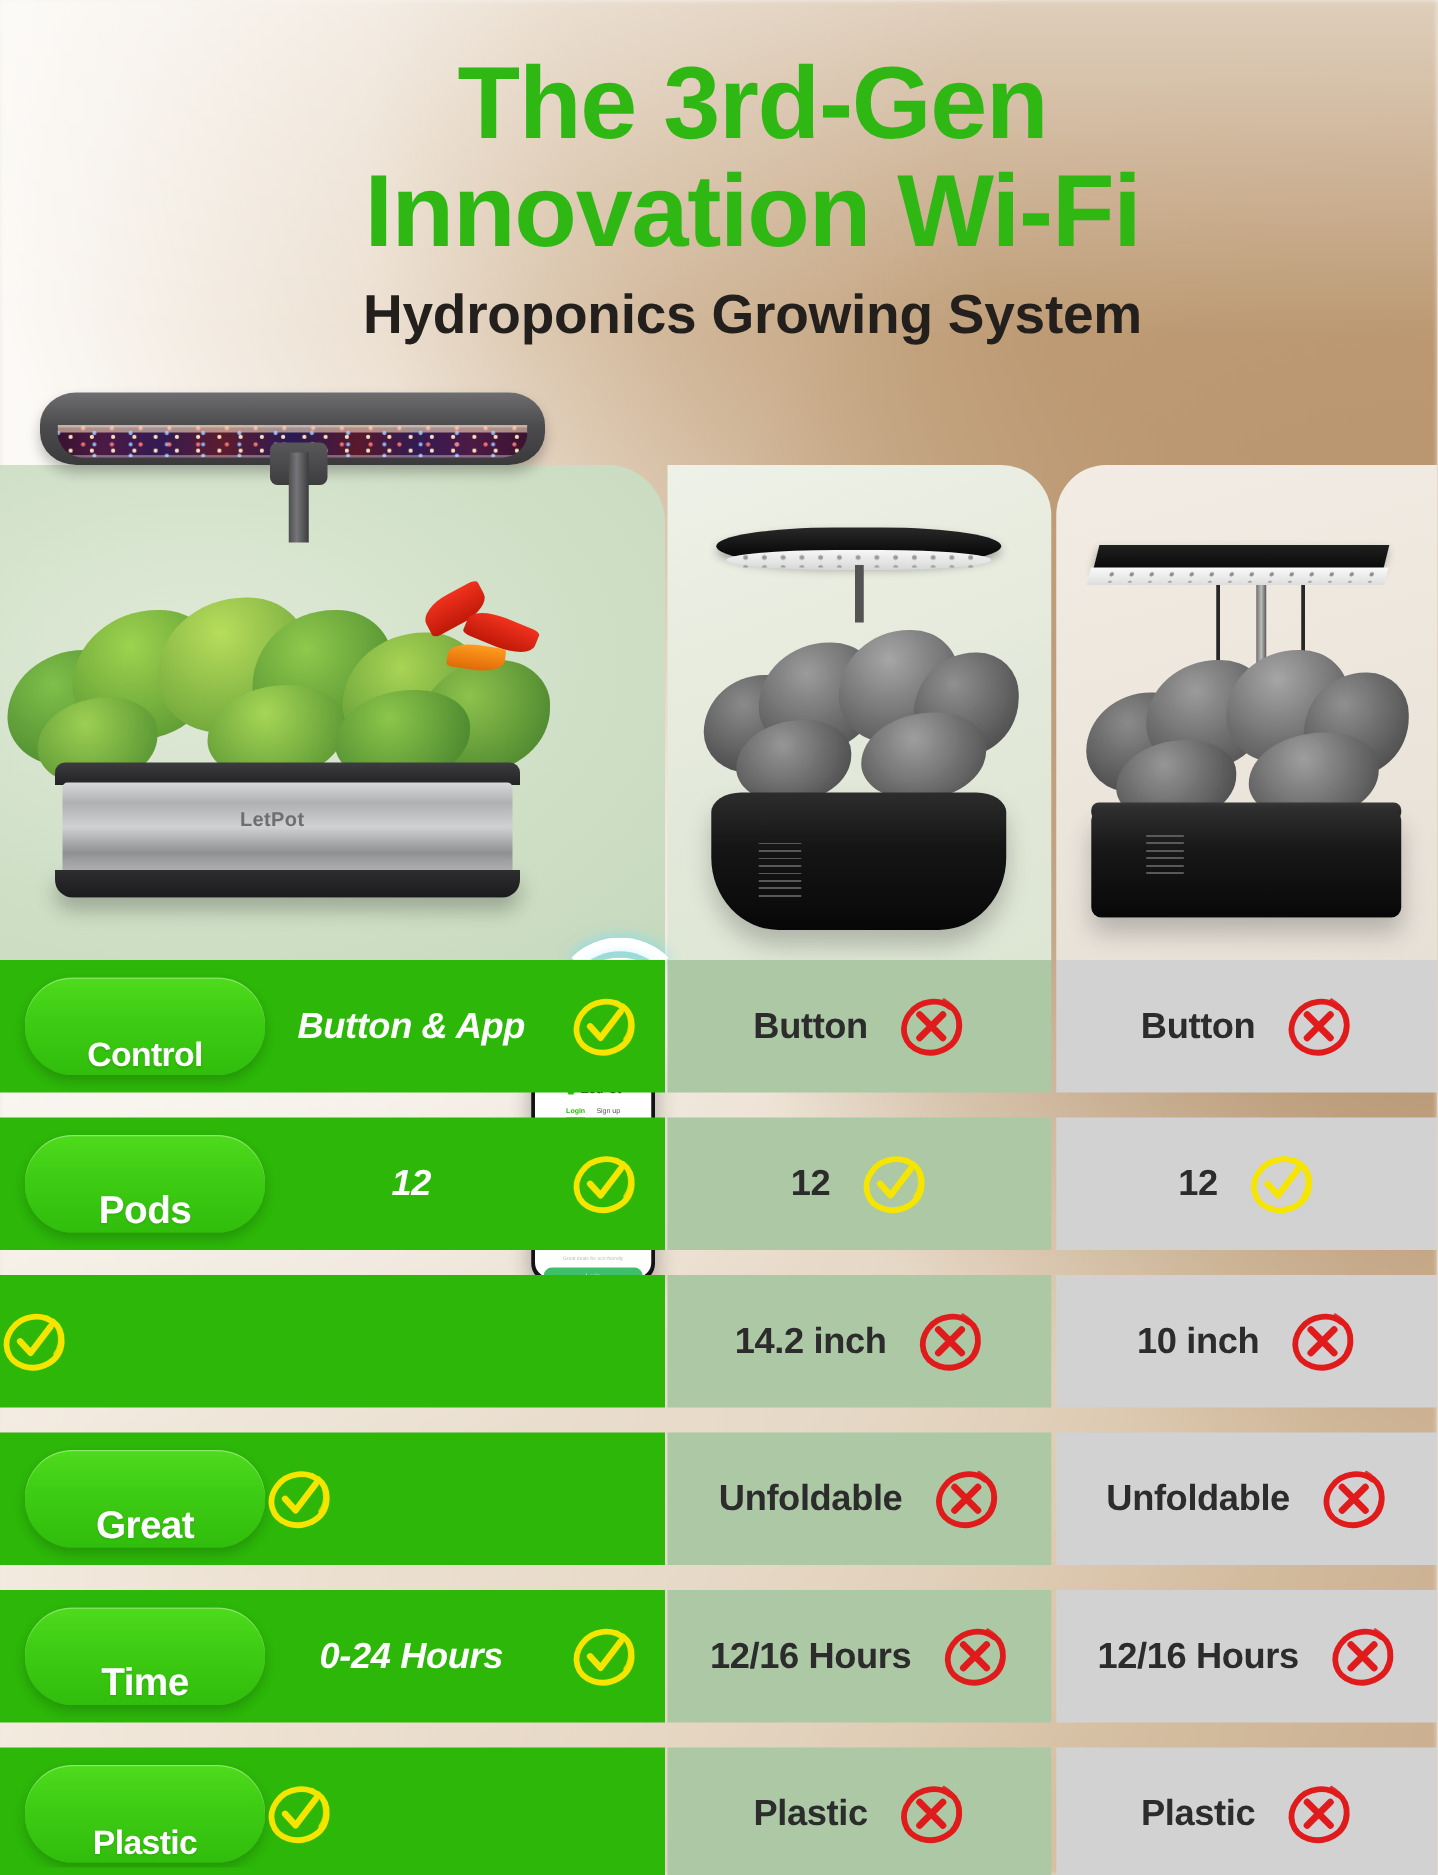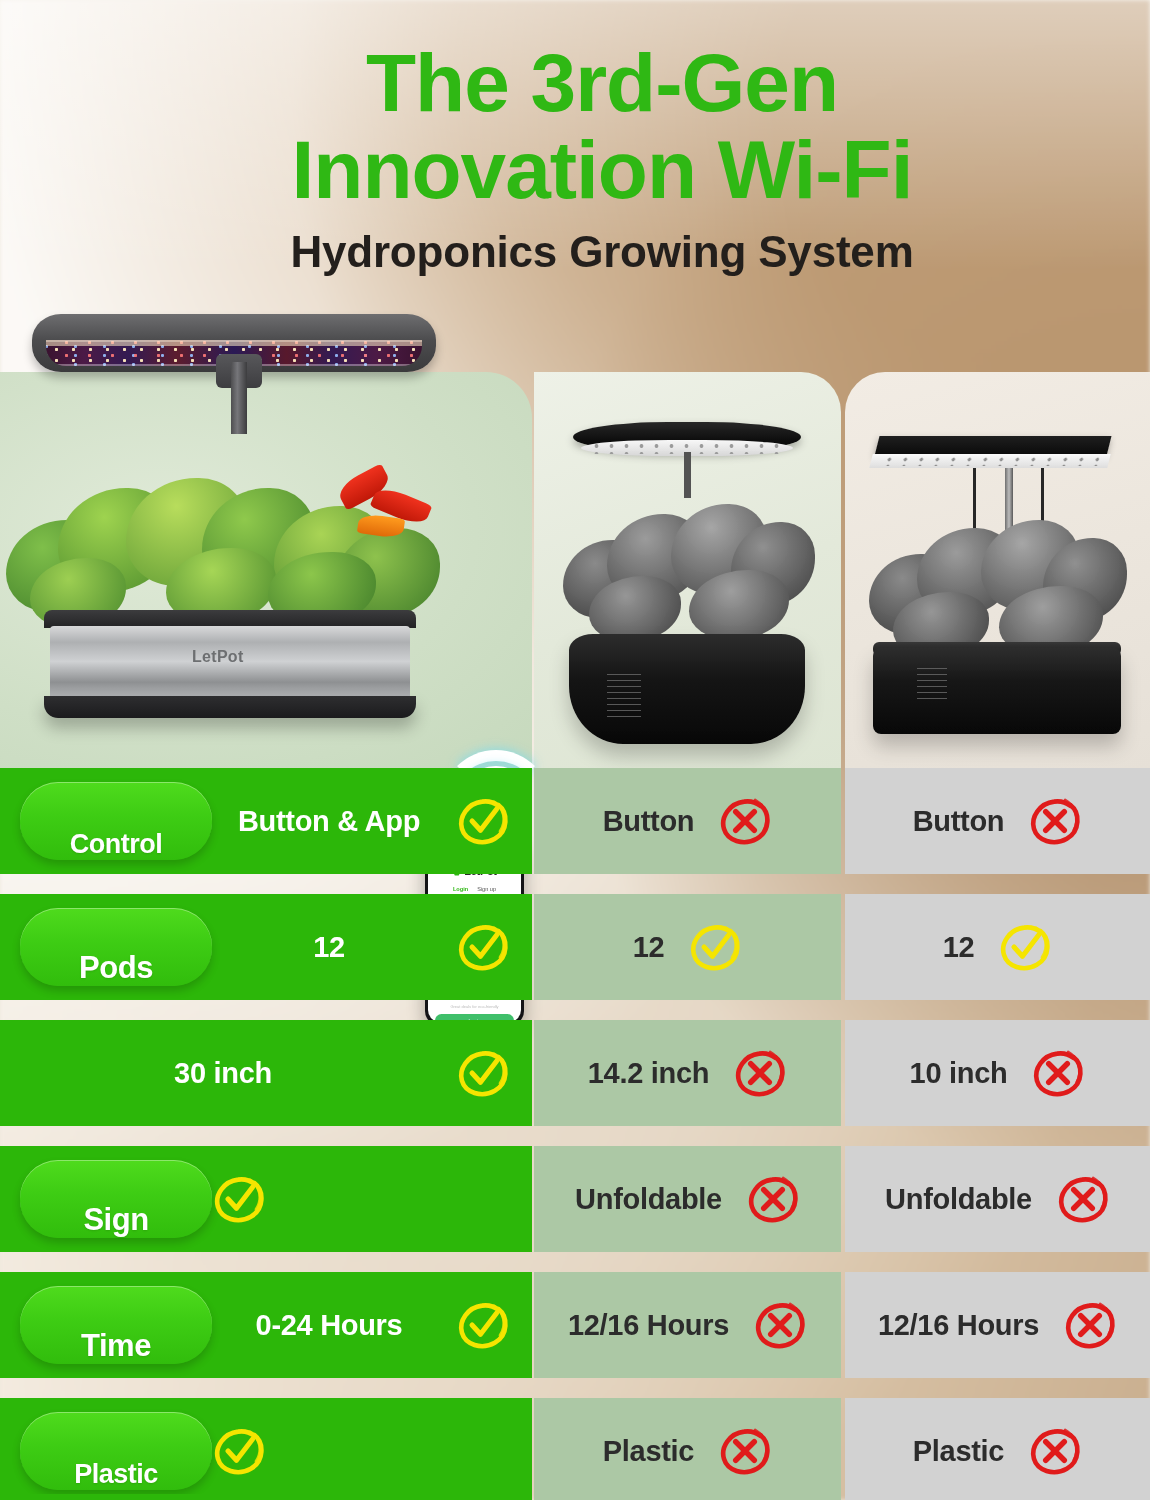--- a/index.html
+++ b/index.html
@@ -175,21 +175,21 @@
 
   .pill{margin-left:20px;width:192px;height:78px;border-radius:38px;
     background:linear-gradient(180deg,#4fdb1d 0%,#3ecd14 42%,#31bd0c 100%);
     box-shadow:0 5px 9px rgba(0,0,0,.18), inset 0 1px 0 rgba(255,255,255,.35);
     display:flex;align-items:flex-end;justify-content:center;flex:0 0 auto;}
   .pill span{color:#ffffff;font-size:31px;font-weight:800;letter-spacing:-.5px;
     text-shadow:0 1px 2px rgba(0,0,0,.12);}
   .pill.small span{font-size:27px;}
 
   .val{font-size:29px;font-weight:600;letter-spacing:-.3px;}
-  .val-green{color:#ffffff;flex:1;text-align:center;margin-right:10px;}
+  .val-green{color:#ffffff;flex:1;text-align:center;margin-right:10px;font-style:italic;}
   .val-dark{color:#2c2c2c;}
 
   .mark{width:54px;height:54px;flex:0 0 auto;}
   .mark.in-green{margin-right:22px;}
 
   .foot-strip{position:absolute;top:1494px;left:0;width:532px;height:6px;background:#2cb709;z-index:6;}
 </style>
 </head>
 <body>
 
@@ -368,21 +368,20 @@
       <div class="val val-dark">12</div>
       <div class="mark"><svg viewBox="0 0 64 64">
     <path d="M50 13 C62 22 62 44 46 53 C30 62 11 55 7 41 C3 27 14 11 31 9 C38 8 45 10 50 14" fill="none" stroke="#f5e500" stroke-width="5.5" stroke-linecap="round"></path>
     <path d="M45 9 C57 16 60 33 52 44" fill="none" stroke="#f5e500" stroke-width="3" stroke-linecap="round" opacity=".85"></path>
     <path d="M19 32 L29 43 L48 18" fill="none" stroke="#f5e500" stroke-width="6" stroke-linecap="round" stroke-linejoin="round"></path>
   </svg></div>
     </div>
     </div>
     <div class="row">
     <div class="cell cell-1">
-      <div class="val val-green">30 inch</div>
       <div class="mark in-green"><svg viewBox="0 0 64 64">
     <path d="M50 13 C62 22 62 44 46 53 C30 62 11 55 7 41 C3 27 14 11 31 9 C38 8 45 10 50 14" fill="none" stroke="#f5e500" stroke-width="5.5" stroke-linecap="round"></path>
     <path d="M45 9 C57 16 60 33 52 44" fill="none" stroke="#f5e500" stroke-width="3" stroke-linecap="round" opacity=".85"></path>
     <path d="M19 32 L29 43 L48 18" fill="none" stroke="#f5e500" stroke-width="6" stroke-linecap="round" stroke-linejoin="round"></path>
   </svg></div>
     </div>
     <div class="cell cell-2">
       <div class="val val-dark">14.2 inch</div>
       <div class="mark"><svg viewBox="0 0 64 64">
     <path d="M50 13 C62 22 62 44 46 53 C30 62 11 55 7 41 C3 27 14 11 31 9 C38 8 45 10 50 14" fill="none" stroke="#e01b1b" stroke-width="5.5" stroke-linecap="round"></path>
@@ -395,21 +394,21 @@
       <div class="mark"><svg viewBox="0 0 64 64">
     <path d="M50 13 C62 22 62 44 46 53 C30 62 11 55 7 41 C3 27 14 11 31 9 C38 8 45 10 50 14" fill="none" stroke="#e01b1b" stroke-width="5.5" stroke-linecap="round"></path>
     <path d="M44 7 C57 14 61 31 54 43" fill="none" stroke="#e01b1b" stroke-width="3" stroke-linecap="round" opacity=".85"></path>
     <path d="M21 21 L43 43 M43 21 L21 43" fill="none" stroke="#e01b1b" stroke-width="6.5" stroke-linecap="round"></path>
   </svg></div>
     </div>
     </div>
     <div class="row">
     <div class="cell cell-1">
       <div class="pill">
-        <span>Sign</span>
+        <span>Great</span>
       </div>
       <div class="mark in-green"><svg viewBox="0 0 64 64">
     <path d="M50 13 C62 22 62 44 46 53 C30 62 11 55 7 41 C3 27 14 11 31 9 C38 8 45 10 50 14" fill="none" stroke="#f5e500" stroke-width="5.5" stroke-linecap="round"></path>
     <path d="M45 9 C57 16 60 33 52 44" fill="none" stroke="#f5e500" stroke-width="3" stroke-linecap="round" opacity=".85"></path>
     <path d="M19 32 L29 43 L48 18" fill="none" stroke="#f5e500" stroke-width="6" stroke-linecap="round" stroke-linejoin="round"></path>
   </svg></div>
     </div>
     <div class="cell cell-2">
       <div class="val val-dark">Unfoldable</div>
       <div class="mark"><svg viewBox="0 0 64 64">

